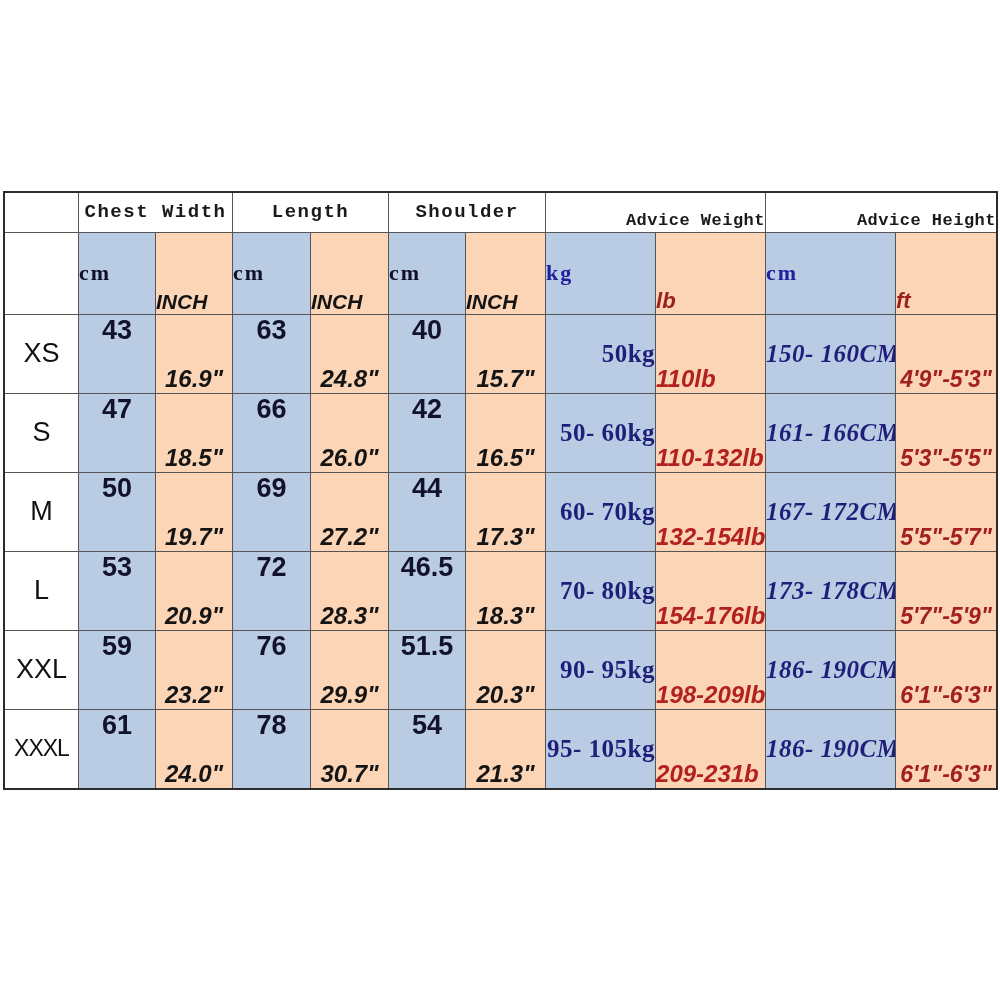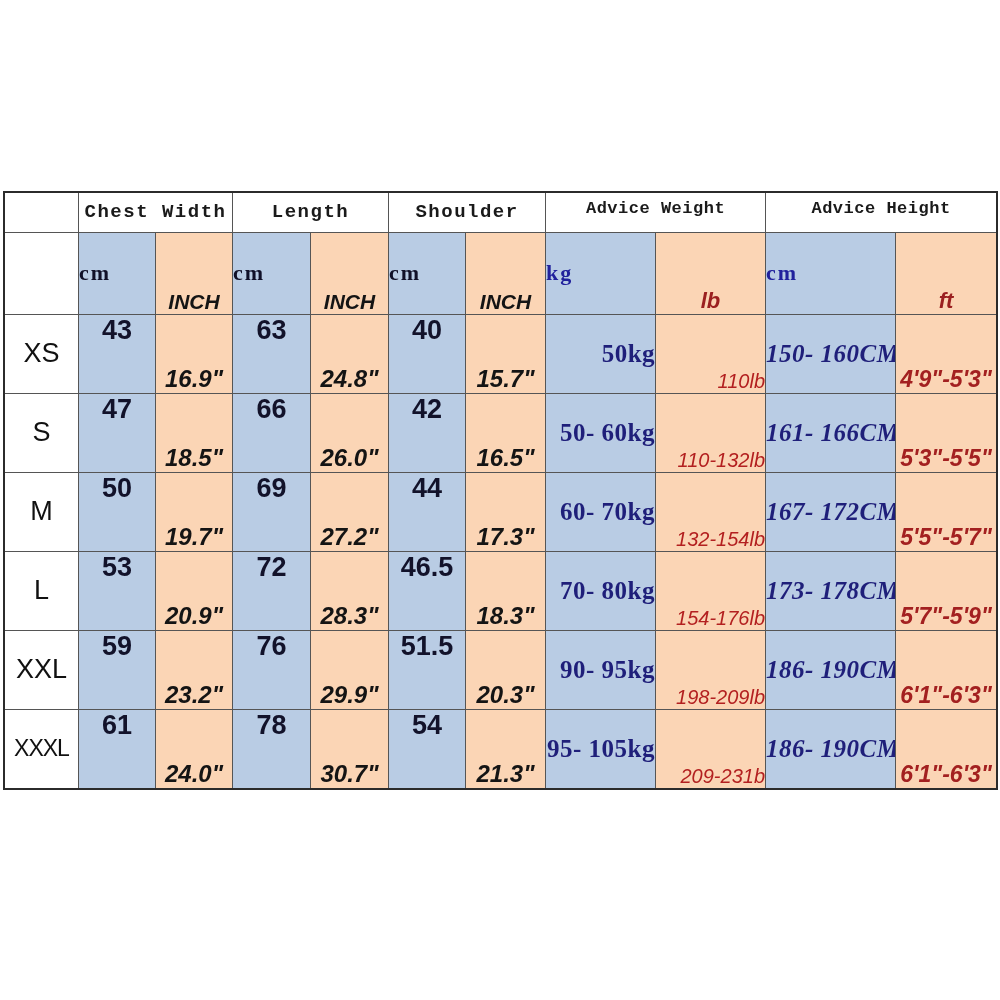--- a/index.html
+++ b/index.html
@@ -55,38 +55,39 @@
     vertical-align: middle;
     font-family: "Liberation Mono", monospace;
     font-size: 19px;
     font-weight: 700;
     letter-spacing: 1.5px;
     color: #1a1a1a;
     white-space: nowrap;
   }
   .grp-title.low {
     vertical-align: bottom;
-    padding-bottom: 14px;
+    padding-bottom: 2px;
     font-size: 17px;
     letter-spacing: 0.5px;
+    text-align: right;
   }
 
   
   .unit-cm, .unit-kg {
     vertical-align: middle;
     font-family: "Liberation Serif", serif;
     font-size: 22px;
     font-weight: 700;
     letter-spacing: 2px;
     color: #101028;
   }
   .unit-kg { color: #21219c; }
   .unit-cmb { color: #21219c; }
   .unit-inch, .unit-lb, .unit-ft {
-    text-align: center;
+    text-align: left;
     vertical-align: bottom;
     padding-bottom: 6px;
     font-family: "Liberation Sans", sans-serif;
     font-style: italic;
     font-weight: 700;
     font-size: 21px;
     color: #141414;
   }
   .unit-lb, .unit-ft { color: #9b2020; font-size: 22px; }
 
@@ -127,27 +128,27 @@
     text-align: right;
     vertical-align: middle;
     font-family: "Liberation Serif", serif;
     font-size: 25px;
     font-weight: 700;
     color: #1f1f7a;
     letter-spacing: 0.5px;
     white-space: nowrap;
   }
   .v-lb {
-    text-align: right;
+    text-align: left;
     vertical-align: bottom;
     padding-bottom: 4px;
     font-family: "Liberation Sans", sans-serif;
     font-style: italic;
-    font-weight: 400;
-    font-size: 20px;
+    font-weight: 700;
+    font-size: 24px;
     color: #b32020;
     white-space: nowrap;
   }
   .v-hcm {
     text-align: center;
     vertical-align: middle;
     font-family: "Liberation Serif", serif;
     font-size: 25px;
     font-weight: 700;
     color: #1f1f7a;

